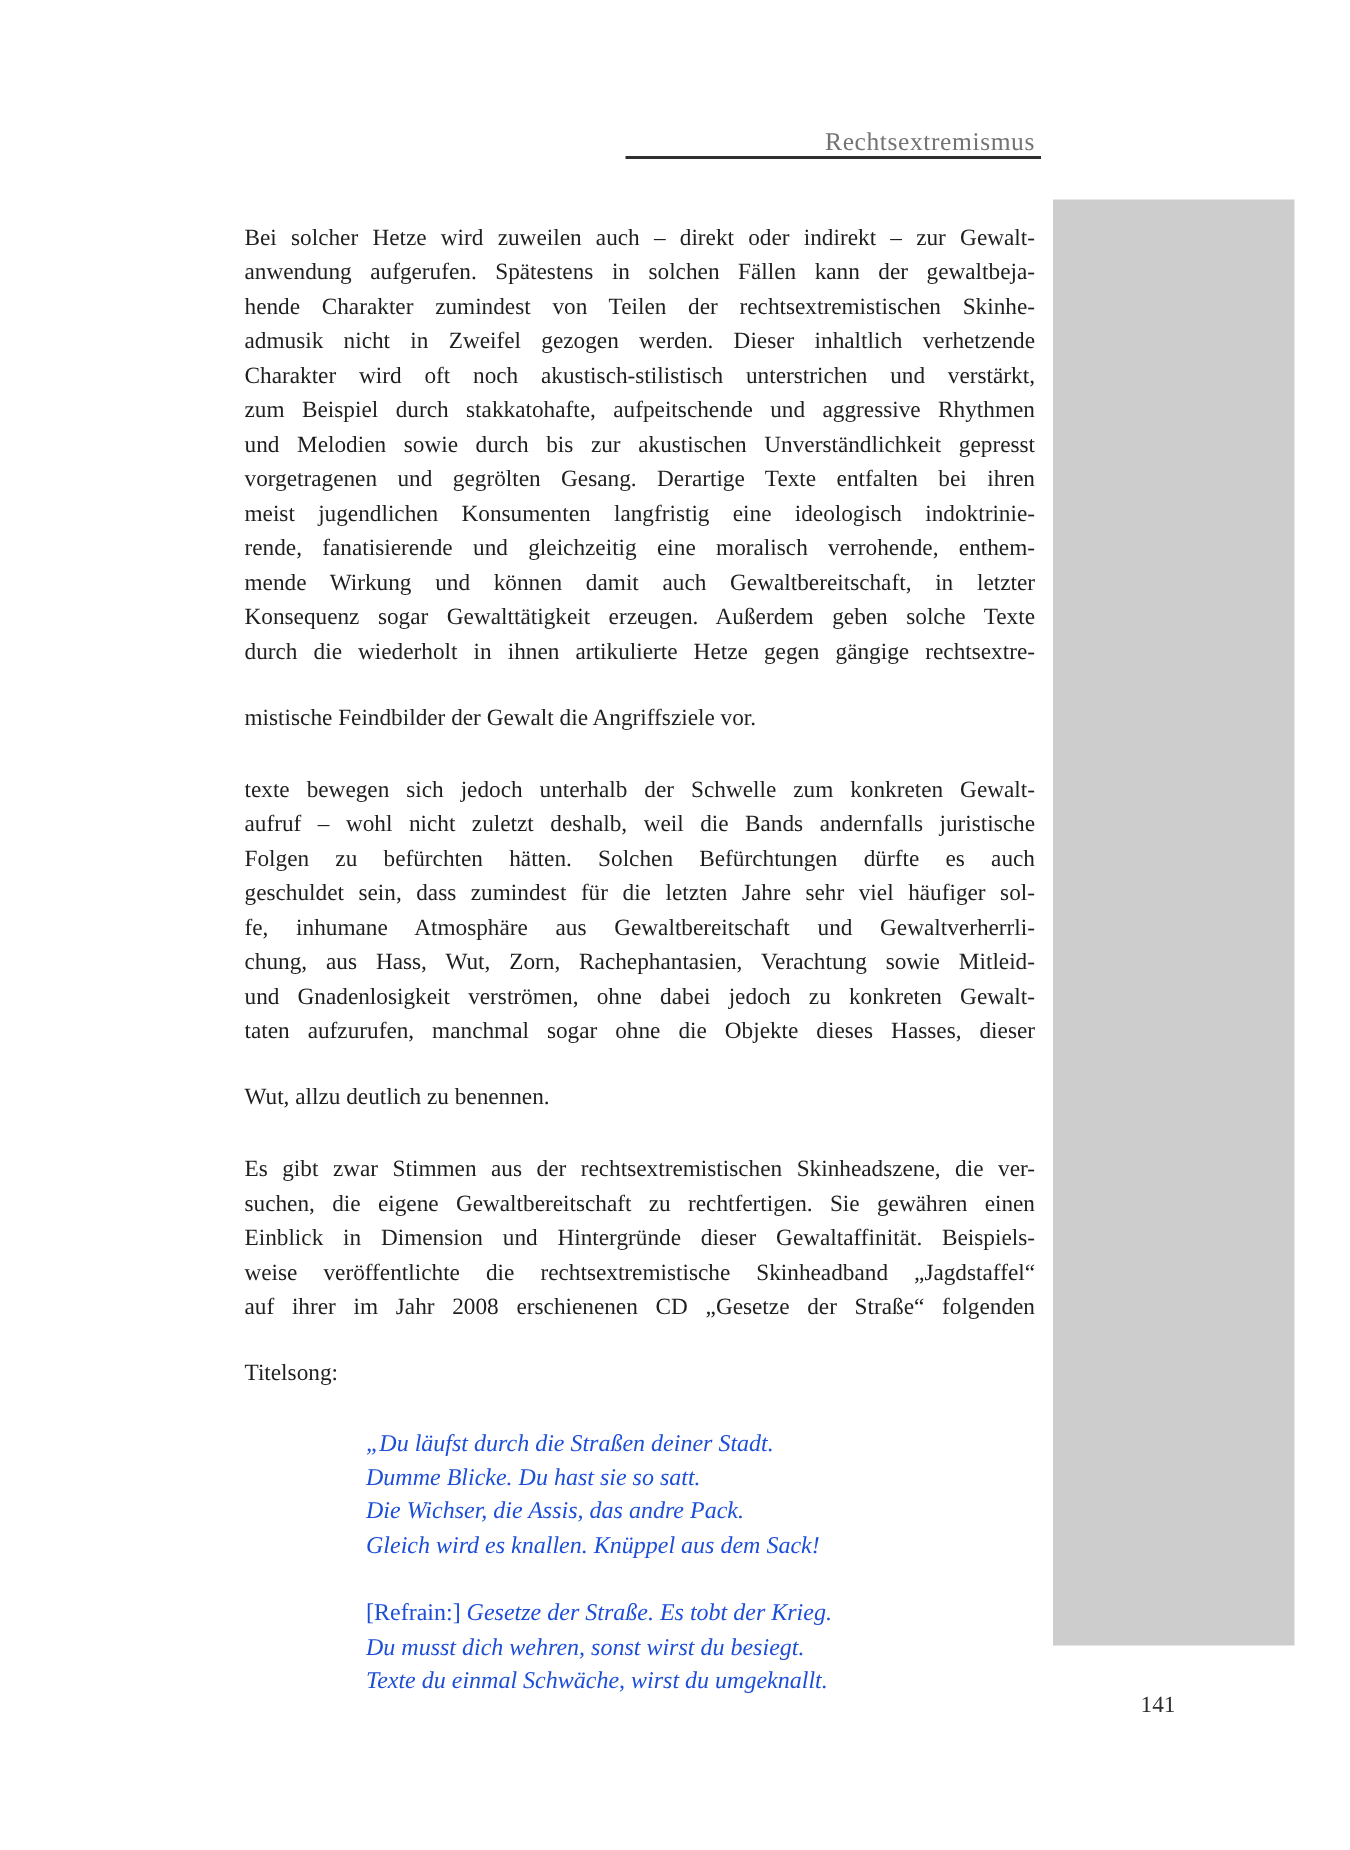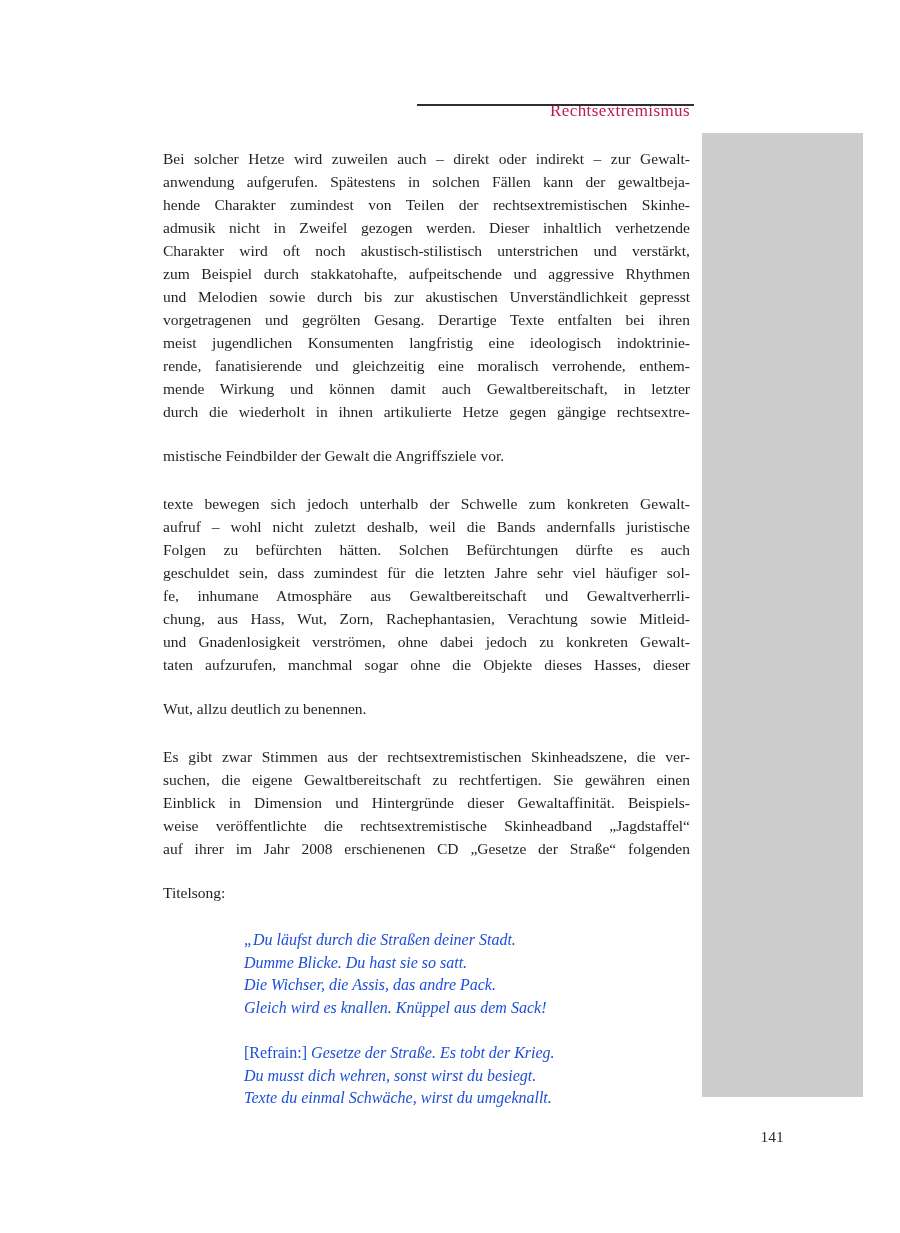--- a/index.html
+++ b/index.html
@@ -12,27 +12,27 @@
   }
   .page {
     position: relative;
     width: 900px;
     height: 1233px;
     background: #ffffff;
     overflow: hidden;
   }
   .header-title {
     position: absolute;
-    top: 101px;
+    top: 85px;
     left: 417px;
     width: 273px;
     text-align: right;
     font-size: 17px;
     letter-spacing: 0.4px;
-    color: #be185d;
+    color: #737373;
   }
   .header-rule {
     position: absolute;
     top: 104px;
     left: 417px;
     width: 277px;
     height: 2px;
     background: #2f2f2f;
   }
   .sidebar-box {
@@ -103,20 +103,21 @@
       <div class="bodyline">anwendung aufgerufen. Spätestens in solchen Fällen kann der gewaltbeja-</div>
       <div class="bodyline">hende Charakter zumindest von Teilen der rechtsextremistischen Skinhe-</div>
       <div class="bodyline">admusik nicht in Zweifel gezogen werden. Dieser inhaltlich verhetzende</div>
       <div class="bodyline">Charakter wird oft noch akustisch-stilistisch unterstrichen und verstärkt,</div>
       <div class="bodyline">zum Beispiel durch stakkatohafte, aufpeitschende und aggressive Rhythmen</div>
       <div class="bodyline">und Melodien sowie durch bis zur akustischen Unverständlichkeit gepresst</div>
       <div class="bodyline">vorgetragenen und gegrölten Gesang. Derartige Texte entfalten bei ihren</div>
       <div class="bodyline">meist jugendlichen Konsumenten langfristig eine ideologisch indoktrinie-</div>
       <div class="bodyline">rende, fanatisierende und gleichzeitig eine moralisch verrohende, enthem-</div>
       <div class="bodyline">mende Wirkung und können damit auch Gewaltbereitschaft, in letzter</div>
+      <div class="bodyline">Konsequenz sogar Gewalttätigkeit erzeugen. Außerdem geben solche Texte</div>
       <div class="bodyline">durch die wiederholt in ihnen artikulierte Hetze gegen gängige rechtsextre-</div>
       <div class="bodyline last">mistische Feindbilder der Gewalt die Angriffsziele vor.</div>
     </div>
 
     <div class="para">
       <div class="bodyline">texte bewegen sich jedoch unterhalb der Schwelle zum konkreten Gewalt-</div>
       <div class="bodyline">aufruf – wohl nicht zuletzt deshalb, weil die Bands andernfalls juristische</div>
       <div class="bodyline">Folgen zu befürchten hätten. Solchen Befürchtungen dürfte es auch</div>
       <div class="bodyline">geschuldet sein, dass zumindest für die letzten Jahre sehr viel häufiger sol-</div>
       <div class="bodyline">fe, inhumane Atmosphäre aus Gewaltbereitschaft und Gewaltverherrli-</div>

